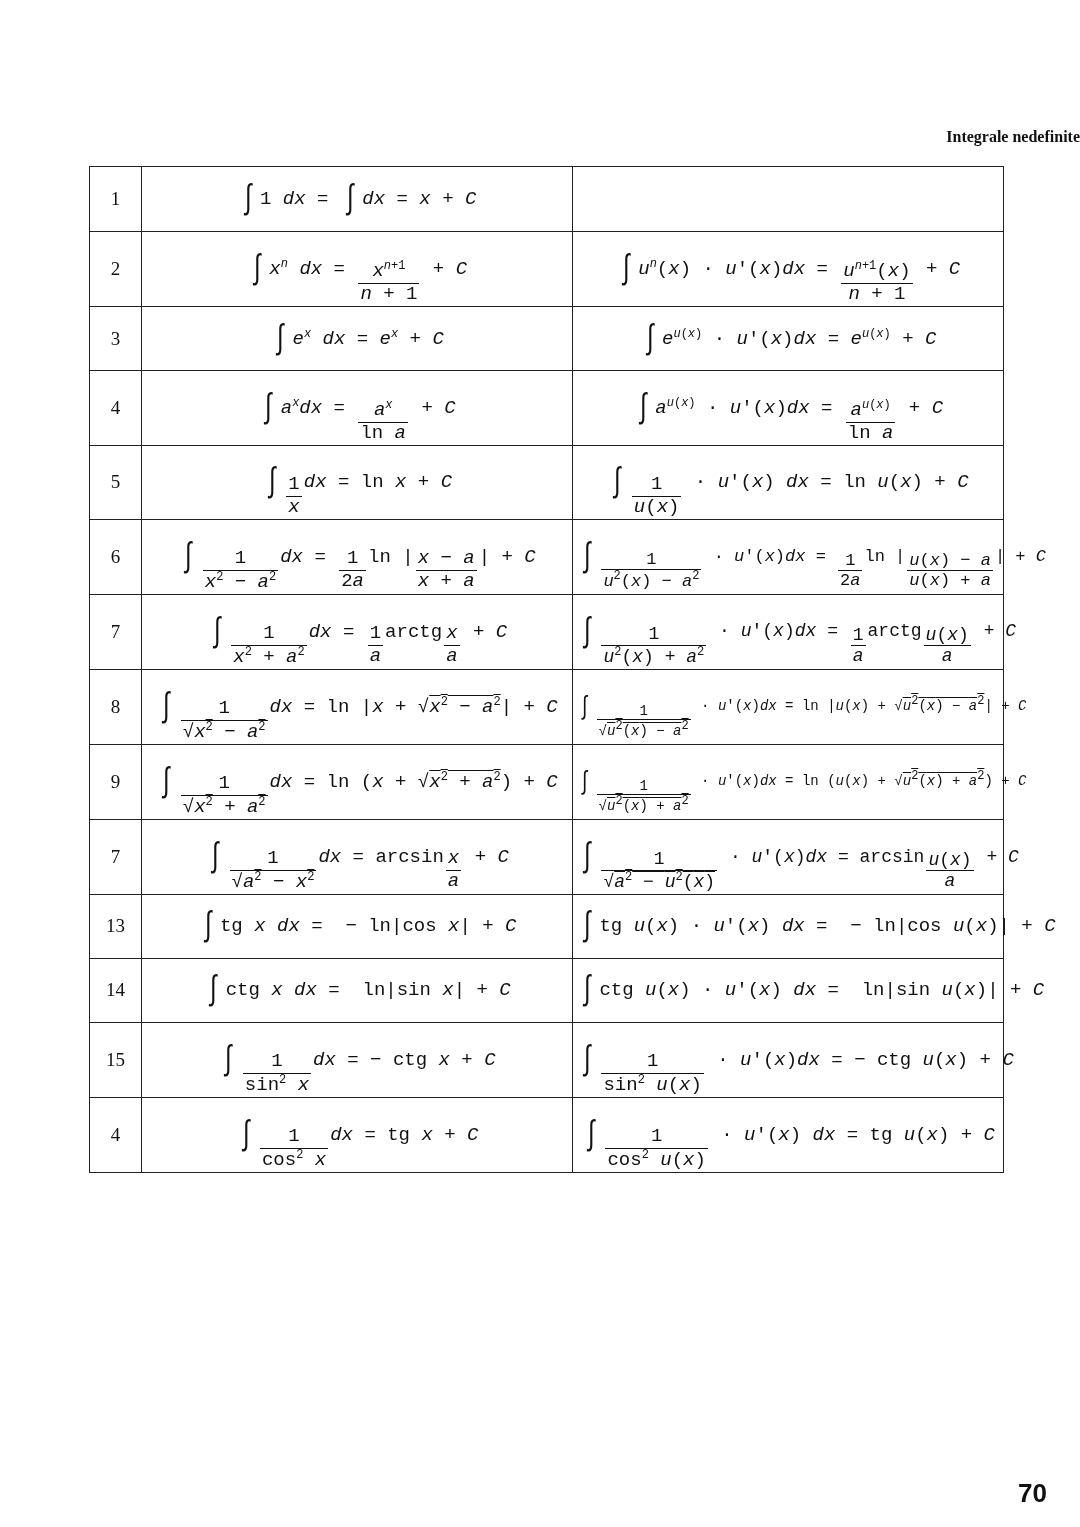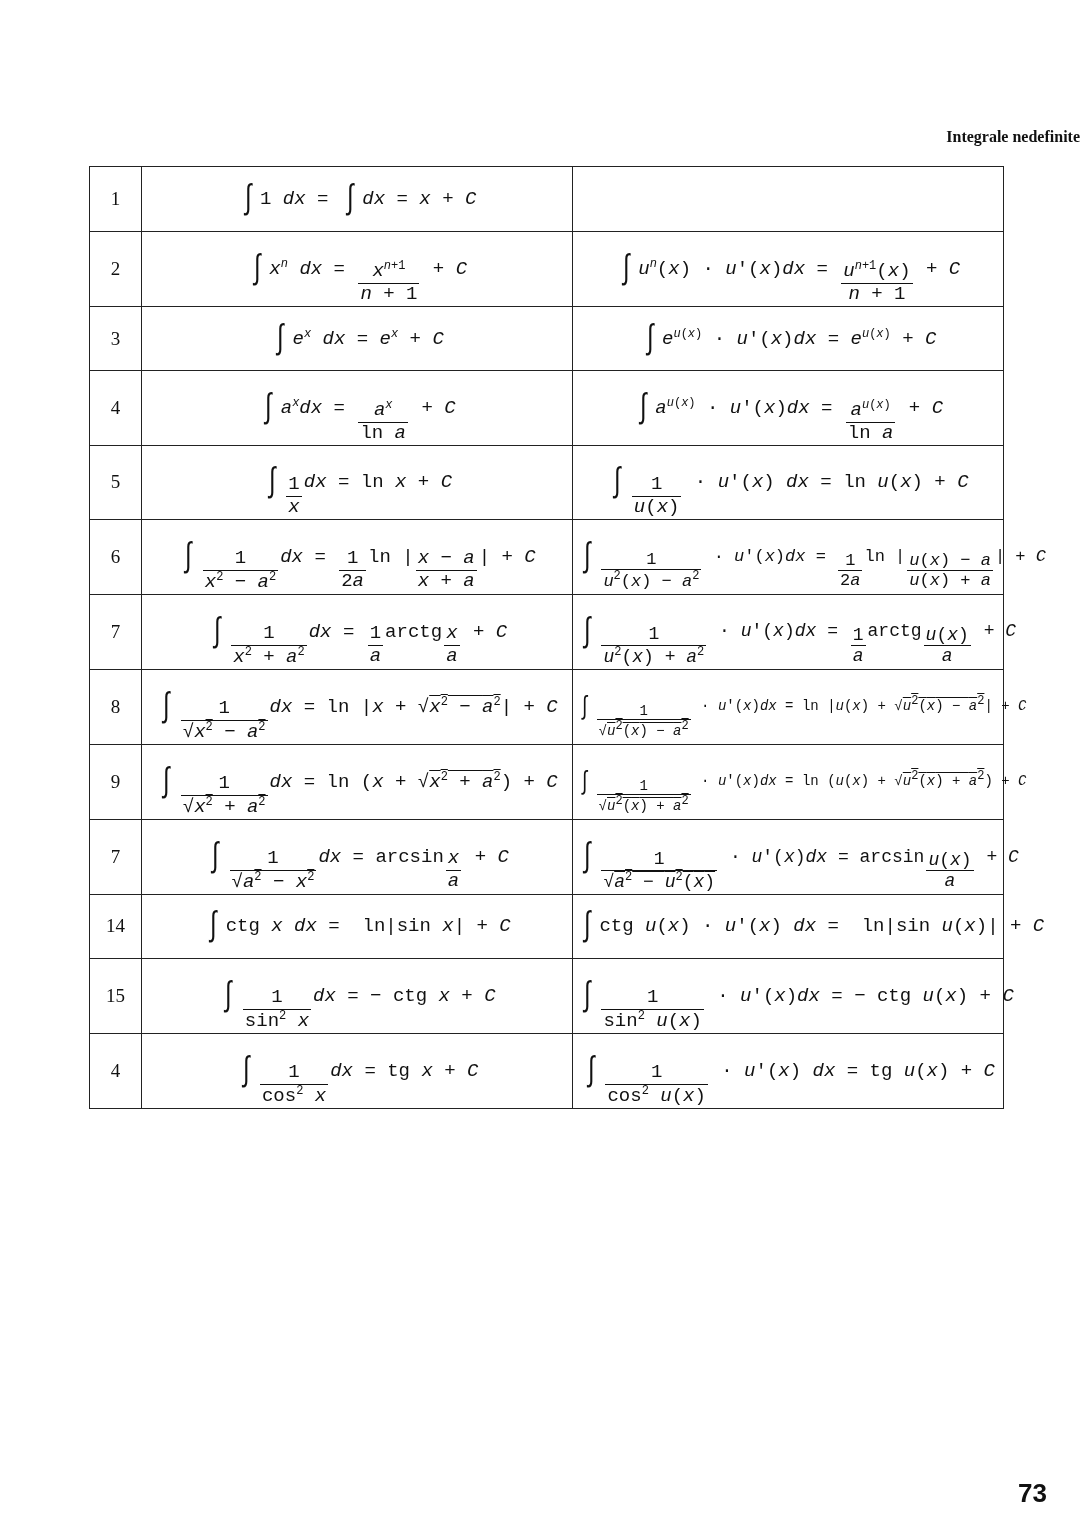--- a/index.html
+++ b/index.html
@@ -160,20 +160,25 @@
               <span class="n">1</span>
               <span>√<span style="text-decoration:overline"><i>a</i><sup>2</sup> − <i>u</i><sup>2</sup>(<i>x</i>)</span></span>
             </span> · <i>u</i>'(<i>x</i>)<i>dx</i> = arcsin<span class="fr">
               <span class="n"><i>u</i>(<i>x</i>)</span>
               <span><i>a</i></span>
             </span> + <i>C</i></span></td>
     </tr>
 
 
 
+    <tr style="height:64px">
+      <td class="num">13</td>
+      <td class="f"><span class="m"><span class="int">∫</span>tg <i>x</i> <i>dx</i> = &nbsp;− ln|cos <i>x</i>| + <i>C</i></span></td>
+      <td class="f"><span class="m"><span class="int">∫</span>tg <i>u</i>(<i>x</i>) · <i>u</i>'(<i>x</i>) <i>dx</i> = &nbsp;− ln|cos <i>u</i>(<i>x</i>)| + <i>C</i></span></td>
+    </tr>
 
     <tr style="height:64px">
       <td class="num">14</td>
       <td class="f"><span class="m"><span class="int">∫</span>ctg <i>x</i> <i>dx</i> = &nbsp;ln|sin <i>x</i>| + <i>C</i></span></td>
       <td class="f"><span class="m"><span class="int">∫</span>ctg <i>u</i>(<i>x</i>) · <i>u</i>'(<i>x</i>) <i>dx</i> = &nbsp;ln|sin <i>u</i>(<i>x</i>)| + <i>C</i></span></td>
     </tr>
 
     <tr style="height:66px">
       <td class="num">15</td>
       <td class="f"><span class="m"><span class="int">∫</span><span class="fr">
@@ -193,13 +198,13 @@
               <span>cos<sup>2</sup> <i>x</i></span>
             </span><i>dx</i> = tg <i>x</i> + <i>C</i></span></td>
       <td class="f"><span class="m"><span class="int">∫</span><span class="fr">
               <span class="n">1</span>
               <span>cos<sup>2</sup> <i>u</i>(<i>x</i>)</span>
             </span> · <i>u</i>'(<i>x</i>) <i>dx</i> = tg <i>u</i>(<i>x</i>) + <i>C</i></span></td>
     </tr>
   </tbody>
 </table>
 
-<div class="pagenum">73</div>
+<div class="pagenum">70</div>
 
 </body></html>

